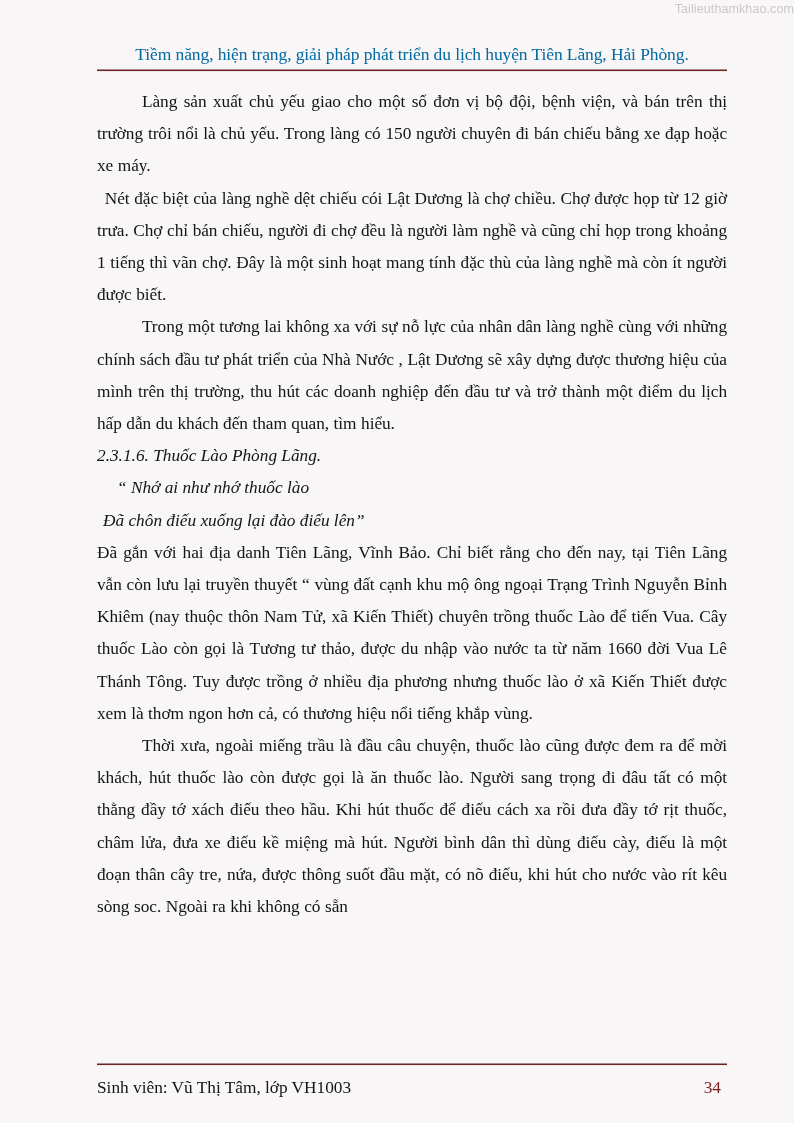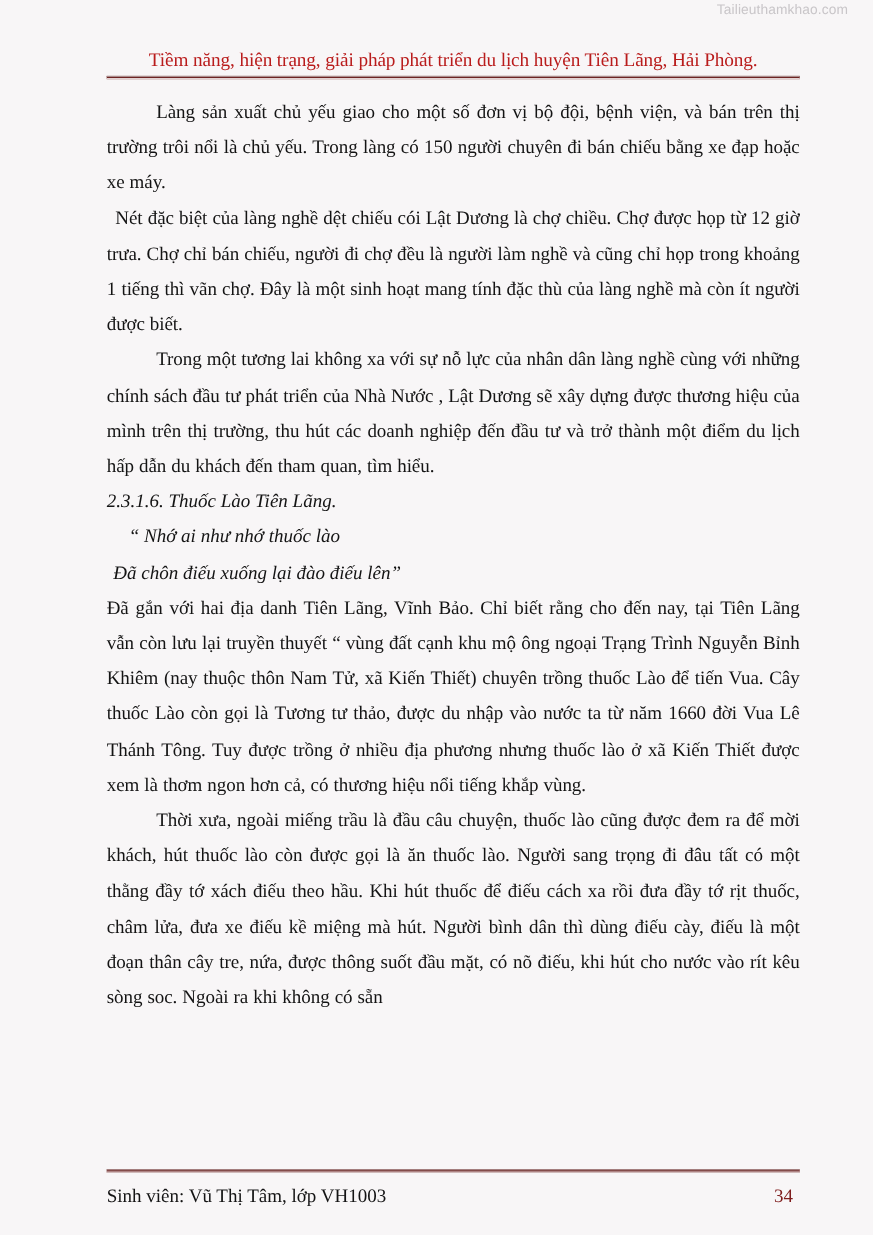--- a/index.html
+++ b/index.html
@@ -14,40 +14,40 @@
   .page {
     position: relative;
     width: 794px;
     height: 1123px;
     background: #f8f6f7;
     overflow: hidden;
   }
   .watermark {
     position: absolute;
     top: 2px;
-    right: 23px;
+    right: 0;
     font-family: "Liberation Sans", sans-serif;
     font-size: 12.5px;
     color: #c9c6c9;
     letter-spacing: 0.1px;
     user-select: none;
   }
   .content {
     position: absolute;
     left: 97px;
     top: 0;
     width: 630px;
     height: 1123px;
   }
   .doc-header {
     padding-top: 44px;
   }
   .doc-header-title {
     font-size: 17.5px;
-    color: #b91c1c;
+    color: #0369a1;
     text-align: center;
     white-space: nowrap;
     letter-spacing: -0.1px;
   }
   .rule {
     margin-top: 4px;
     height: 3px;
     background: #6d2322;
     border-top: 1px solid #a98b8b;
     border-bottom: 1px solid #efe6e6;
@@ -137,21 +137,21 @@
     </div>
 
     <div class="body-area">
 
       <p class="para">Làng sản xuất chủ yếu giao cho một số đơn vị bộ đội, bệnh viện, và bán trên thị trường trôi nổi là chủ yếu. Trong làng có 150 người chuyên đi bán chiếu bằng xe đạp hoặc xe máy.</p>
 
       <p class="para tight-indent"> Nét đặc biệt của làng nghề dệt chiếu cói Lật Dương là chợ chiều. Chợ được họp từ 12 giờ trưa. Chợ chỉ bán chiếu, người đi chợ đều là người làm nghề và cũng chỉ họp trong khoảng 1 tiếng thì vãn chợ. Đây là một sinh hoạt mang tính đặc thù của làng nghề mà còn ít người được biết.</p>
 
       <p class="para">Trong một tương lai không xa với sự nỗ lực của nhân dân làng nghề cùng với những chính sách đầu tư phát triển của Nhà Nước , Lật Dương sẽ xây dựng được thương hiệu của mình trên thị trường, thu hút các doanh nghiệp đến đầu tư và trở thành một điểm du lịch hấp dẫn du khách đến tham quan, tìm hiểu.</p>
 
-      <h3 class="section-heading">2.3.1.6. Thuốc Lào Tiên Lãng.</h3>
+      <h3 class="section-heading">2.3.1.6. Thuốc Lào Phòng Lãng.</h3>
 
 
       <p class="verse verse-1">“ Nhớ ai như nhớ thuốc lào</p>
       <p class="verse verse-2">Đã chôn điếu xuống lại đào điếu lên”</p>
 
       <p class="para no-indent">Đã gắn với hai địa danh Tiên Lãng, Vĩnh Bảo. Chỉ biết rằng cho đến nay, tại Tiên Lãng  vẫn còn lưu lại truyền thuyết “ vùng đất cạnh khu mộ ông ngoại Trạng Trình Nguyễn Bỉnh Khiêm (nay thuộc thôn Nam Tử, xã Kiến Thiết) chuyên trồng thuốc Lào để tiến Vua. Cây thuốc Lào còn gọi là Tương tư thảo, được du nhập vào nước ta từ năm 1660 đời Vua Lê Thánh Tông. Tuy được trồng ở nhiều địa phương nhưng thuốc lào ở xã Kiến Thiết được xem là thơm ngon hơn cả, có thương hiệu nổi tiếng khắp vùng.</p>
 
       <p class="para">Thời xưa, ngoài miếng trầu là đầu câu chuyện, thuốc lào cũng được đem ra để mời khách, hút thuốc lào còn được gọi là ăn thuốc lào. Người sang trọng  đi đâu tất có một thằng đầy tớ xách điếu theo hầu. Khi hút thuốc để điếu cách xa rồi đưa đầy tớ rịt thuốc, châm lửa, đưa xe điếu kề miệng mà hút. Người bình dân thì dùng điếu cày, điếu là một đoạn thân cây tre, nứa, được thông suốt đầu mặt, có nõ điếu, khi hút cho nước vào rít kêu sòng soc. Ngoài ra khi không có sẵn</p>
 
     </div>

